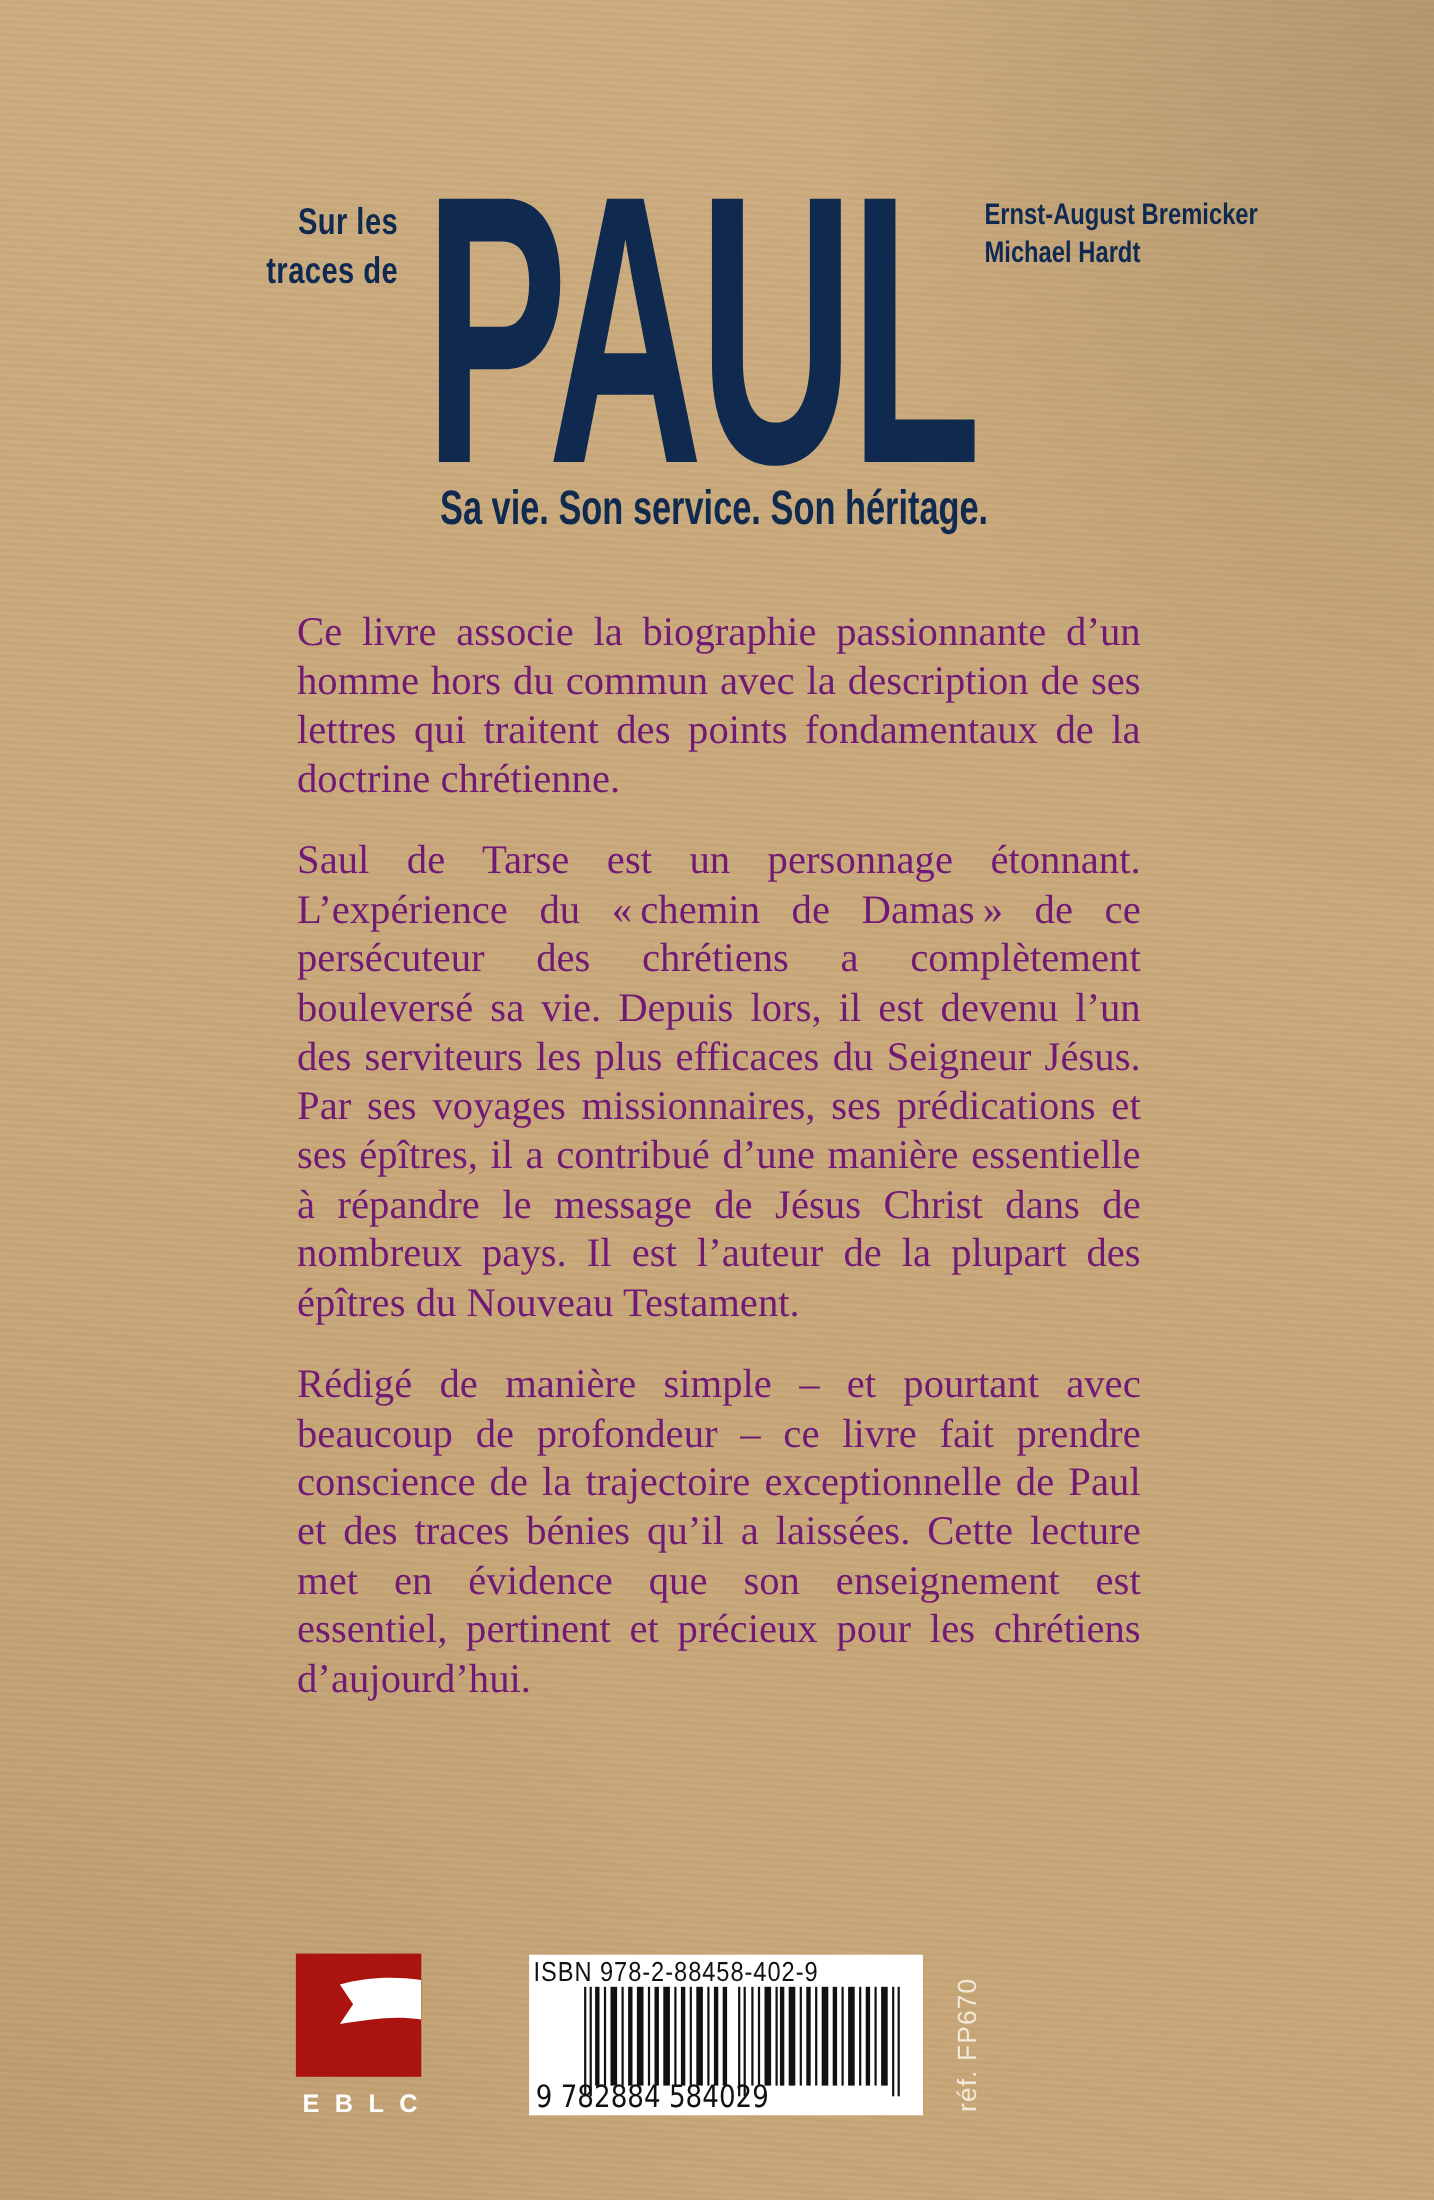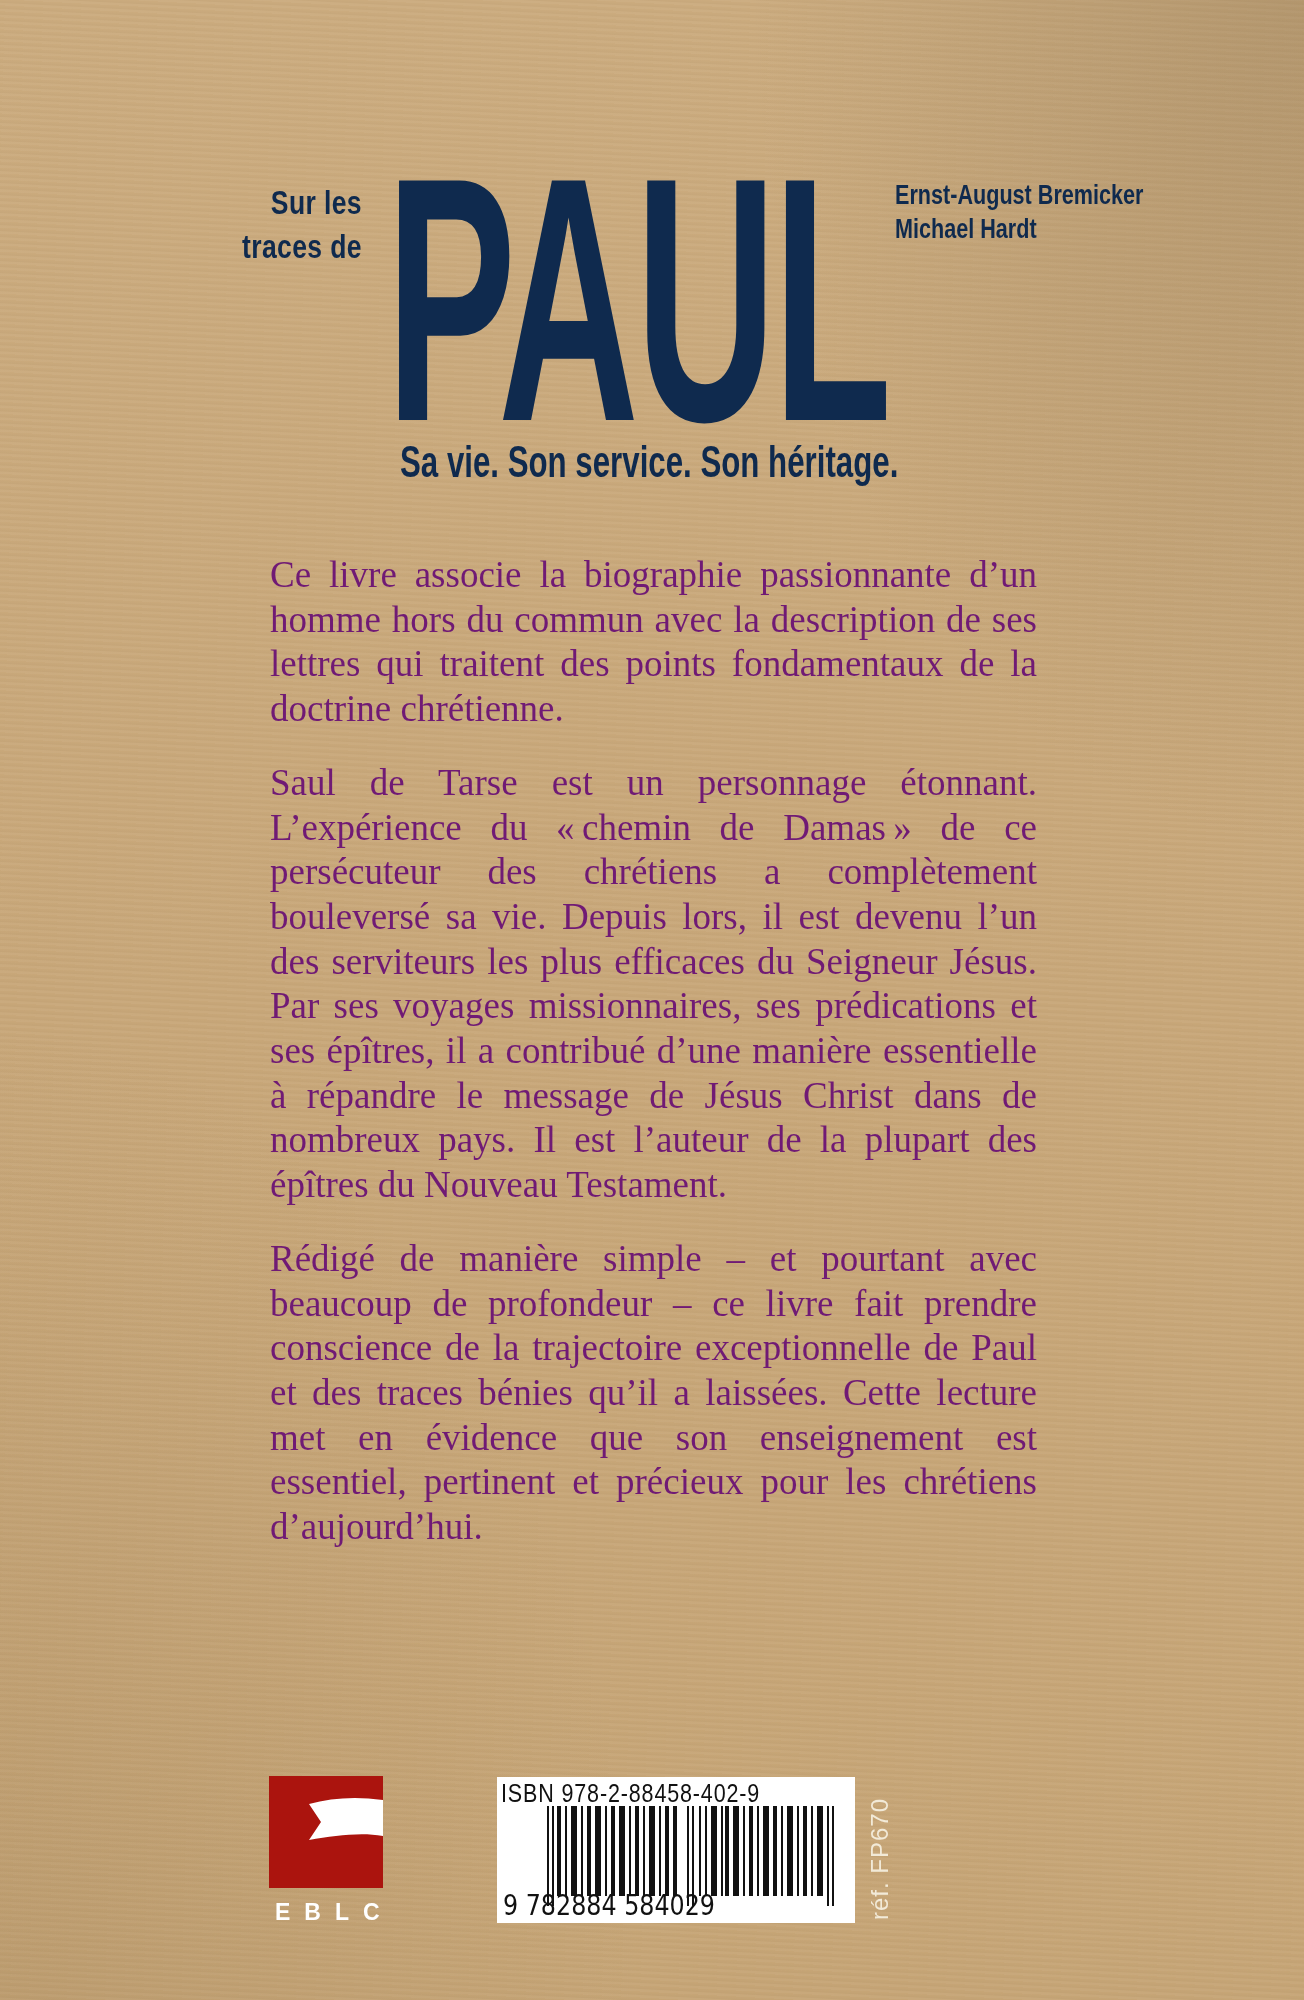--- a/index.html
+++ b/index.html
@@ -46,21 +46,21 @@
   #logo-box {
     left:269px; top:1776px; width:114px; height:112px; background:#ab140e;
   }
   #logo-box svg { position:absolute; left:0; top:0; }
   #logo-text {
     left:269px; top:1899px; width:118px; text-align:center;
     font-size:23px; font-weight:bold; color:#ffffff; letter-spacing:14px;
     line-height:26px; padding-left:6px; box-sizing:border-box;
   }
   #barcode-box {
-    left:497px; top:1777px; width:358px; height:146px; background:#ffffff;text-decoration:underline;
+    left:481px; top:1777px; width:358px; height:146px; background:#ffffff;text-decoration:underline;
   }
   #isbn-label {
     left:4px; top:2px; font-size:25px; line-height:28px; color:#111;
     white-space:nowrap; transform:scaleX(0.86); transform-origin:left top;
     letter-spacing:1px;
   }
   #bars { left:48px; top:29px; width:300px; height:100px; }
   #ean-digits {
     left:6px; top:112px; font-size:28px; line-height:34px; color:#111;
     white-space:nowrap; font-family:"DejaVu Sans", sans-serif;

